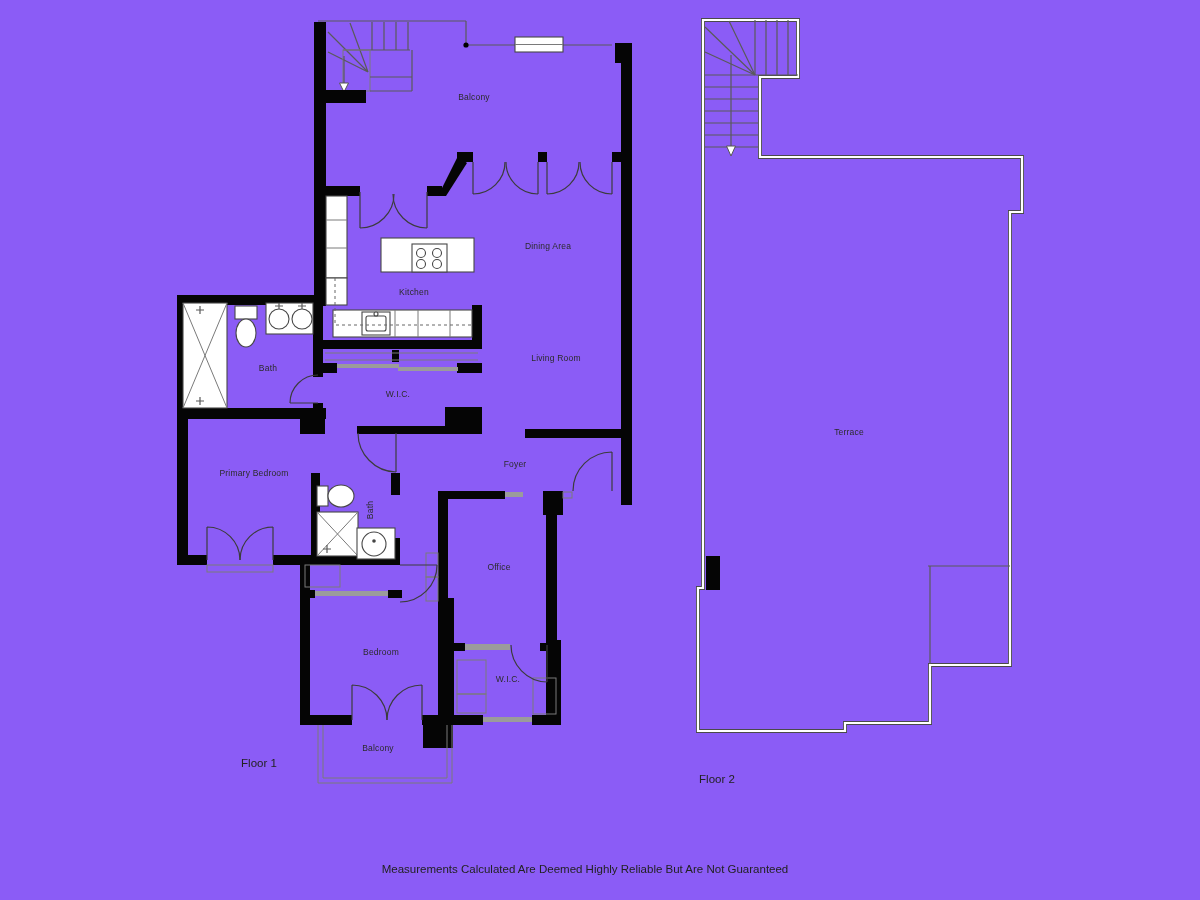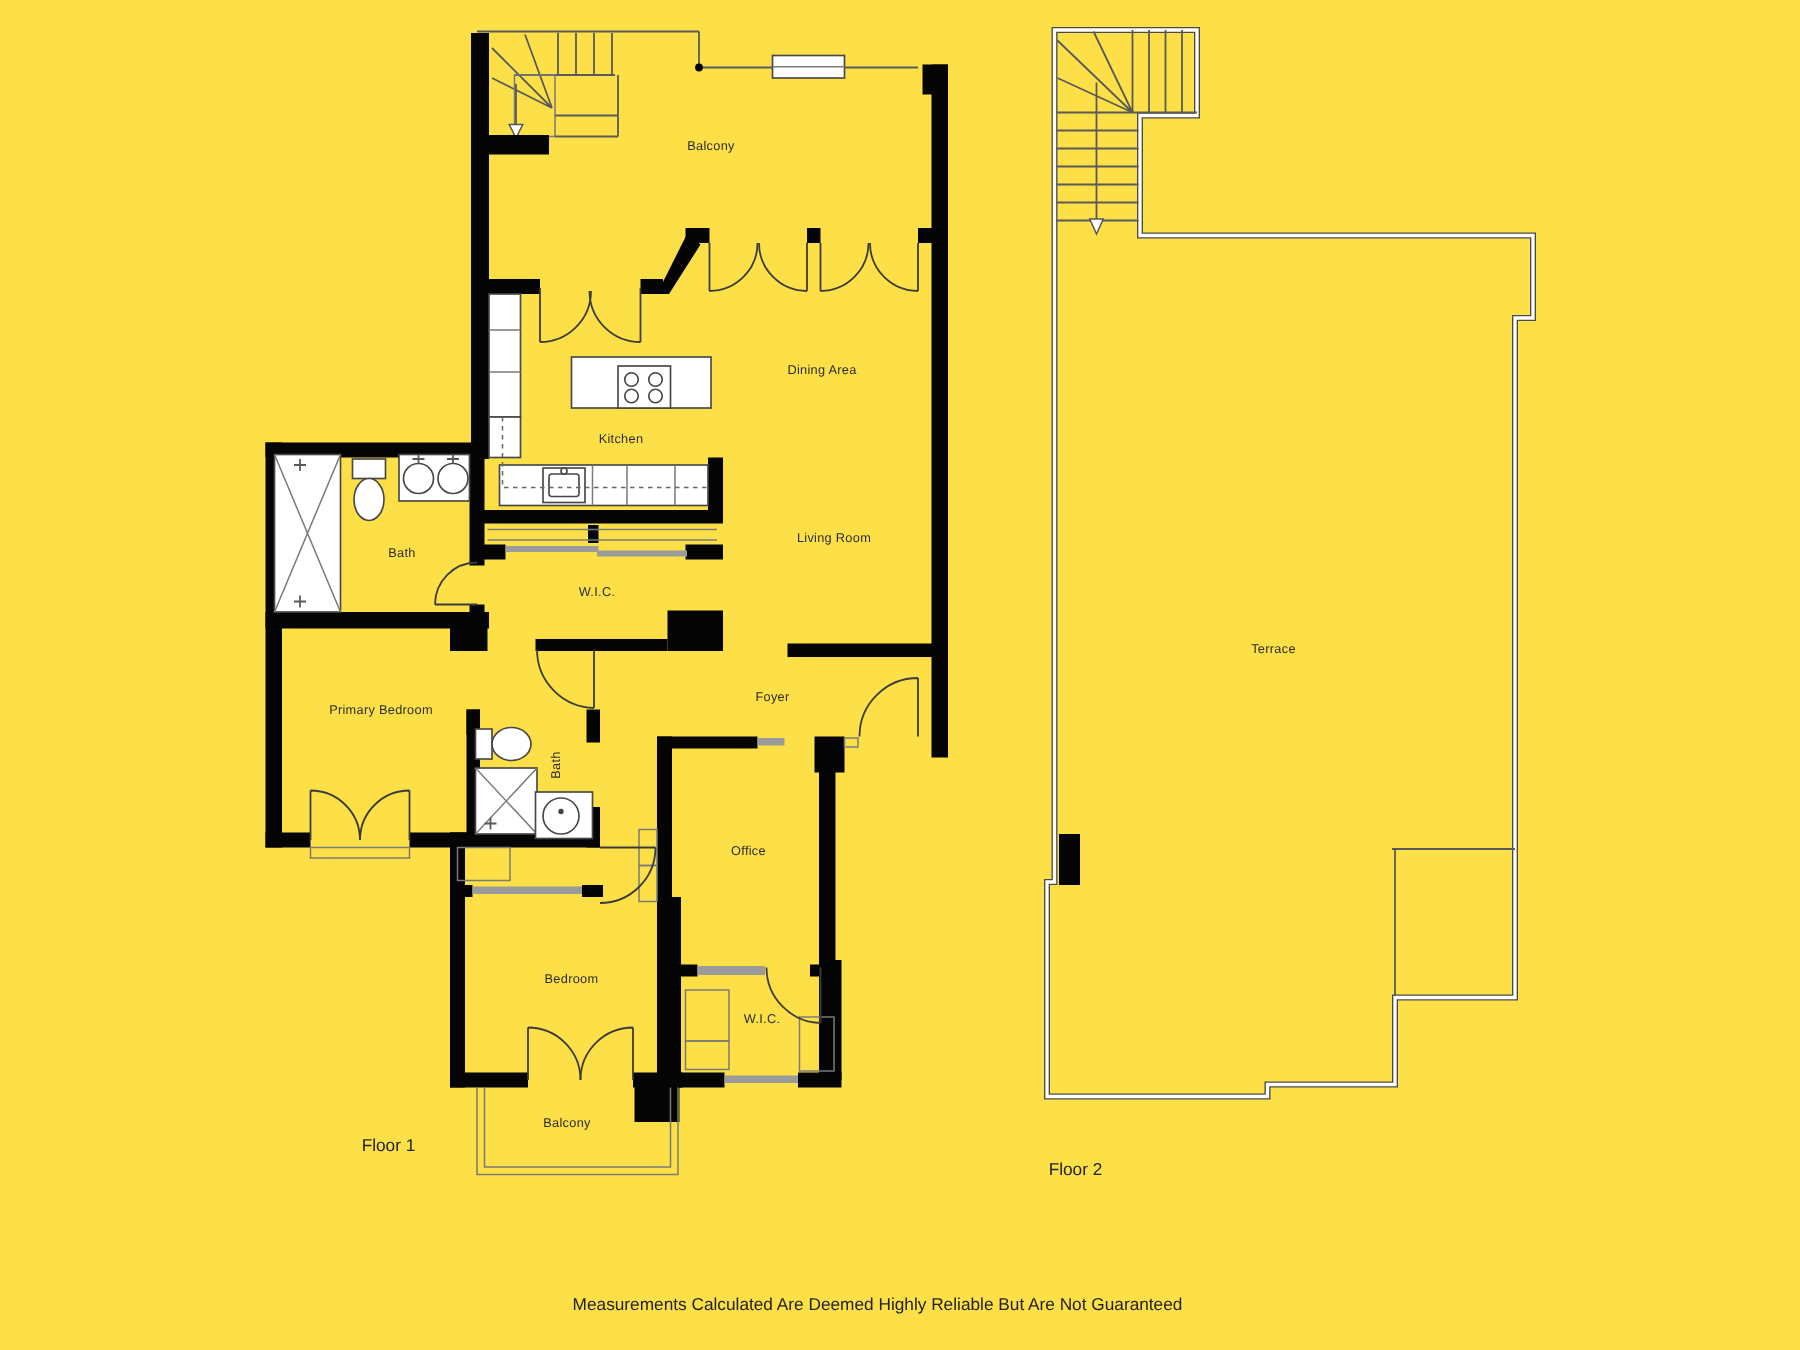--- a/index.html
+++ b/index.html
@@ -1,16 +1,16 @@
 <!DOCTYPE html>
 <html><head>
 <meta charset="utf-8">
 <style>
   html,body{margin:0;padding:0;background:#ffffff;}
-  .page{width:1200px;height:900px;position:relative;background:#fde047;overflow:hidden;}
+  .page{width:1200px;height:900px;position:relative;background:#8b5cf6;overflow:hidden;}
   svg{display:block;}
   text{font-family:"Liberation Sans","DejaVu Sans",sans-serif;fill:#2b2b2b;}
   .room-label{font-size:8.5px;letter-spacing:.2px;}
   .floor-label{font-size:11.5px;fill:#222;}
   .disclaimer{font-size:11.5px;fill:#222;}
   .wall{fill:#050505;stroke:none;}
   .thin{stroke:#5a5a5a;stroke-width:1.2;fill:none;}
   .thin2{stroke:#7a7a7a;stroke-width:1;fill:none;}
   .fix{stroke:#474747;stroke-width:1.1;fill:#ffffff;}
   .door{stroke:#3c3c3c;stroke-width:1.2;fill:none;}

